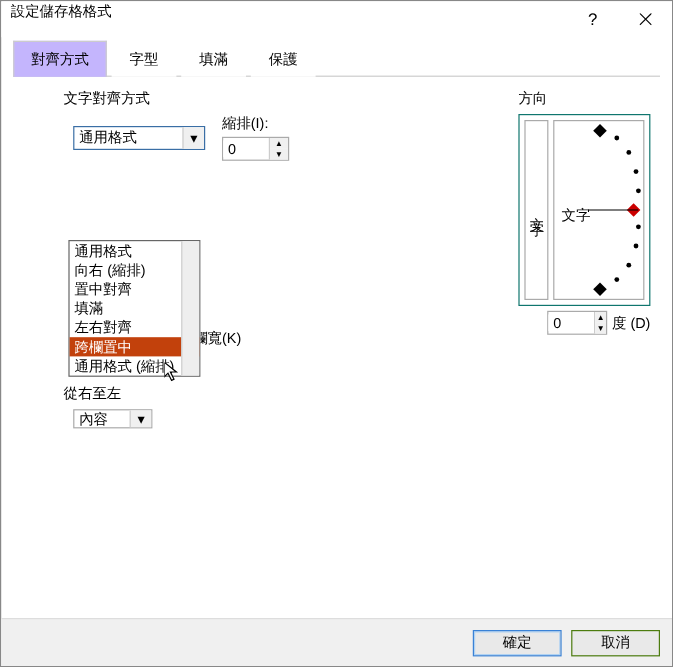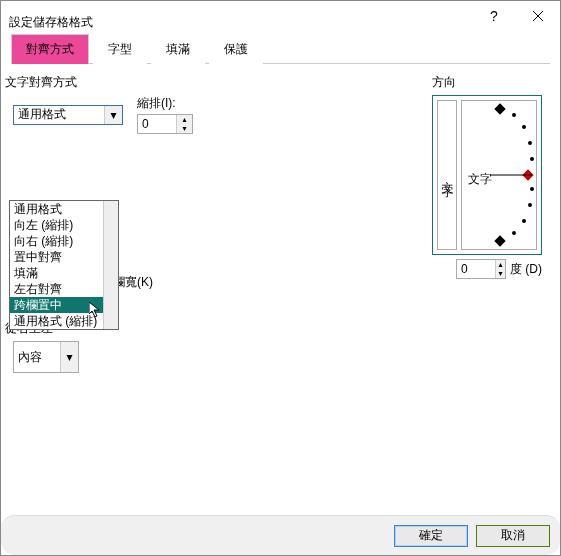--- a/index.html
+++ b/index.html
@@ -1,50 +1,50 @@
 <!DOCTYPE html>
 <html><head>
 <meta charset="utf-8">
 <style>
 * { box-sizing: border-box; margin: 0; padding: 0; font-family: "Microsoft JhengHei", "PingFang TC", sans-serif; font-size: 12px; }
 body { background: #fff; width: 561px; height: 556px; border: 1px solid #888; position: relative; }
-.titlebar { height: 30px; display: flex; align-items: flex-end; padding-left: 8px; background: #fff; }
+.titlebar { height: 30px; display: flex; align-items: flex-start; padding-left: 8px; background: #fff; }
 .titlebar .title { flex: 1; font-size: 12px; }
 .titlebar .wbtn { width: 44px; height: 30px; display: flex; align-items: center; justify-content: center; font-size: 14px; }
 .tabs { display: flex; border-bottom: 1px solid #ccc; margin: 2px 10px 0 10px; }
 .tab { padding: 6px 14px; border: 1px solid transparent; border-bottom: none; margin-right: 4px; cursor: pointer; position: relative; top: 1px; background: #fff; }
-.tab.active { border-color: #ccc; background: #ec4899; }
-.content { padding: 10px 4px; position: relative; height: 462px; }
+.tab.active { border-color: #ccc; background: #c4b5fd; }
+.content { padding: 10px 4px; position: relative; height: 462px; margin-left: 48px; }
 .group-label { margin-bottom: 4px; }
 .row-label { margin: 4px 0 2px 8px; }
 .dropdown { display: inline-flex; align-items: center; border: 1px solid #3a6ea5; width: 110px; height: 20px; margin-left: 8px; background: #fff; position: relative; }
 .dropdown .val { flex: 1; padding: 0 4px; }
 .dropdown .arrow { width: 18px; height: 100%; display:flex; align-items:center; justify-content:center; border-left: 1px solid #ccc; background: #f0f0f0; }
 .dropdown-list { position: absolute; left: 8px; top: 136px; width: 110px; border: 1px solid #666; background: #fff; z-index: 10; }
 .dropdown-list .item { padding: 1px 4px; height: 16px; line-height: 14px; }
-.dropdown-list .item.sel { background: #0f766e; color: #fff; }
+.dropdown-list .item.sel { background: #c2410c; color: #fff; }
 .dropdown-list .sb { position: absolute; right: 0; top: 0; bottom: 0; width: 15px; background: #eee; border-left: 1px solid #ccc; }
 .spin { display: inline-flex; align-items: center; border: 1px solid #aaa; width: 56px; height: 20px; }
 .spin input { border: none; width: 38px; padding: 0 4px; outline: none; }
 .spin .btns { width: 16px; height: 100%; display: flex; flex-direction: column; border-left: 1px solid #ccc; }
 .spin .btns span { flex:1; font-size:8px; display:flex; align-items:center; justify-content:center; background:#f0f0f0; }
 .chk { display:flex; align-items:center; margin: 4px 0 4px 8px; }
 .chk .box { width:12px; height:12px; border:1px solid #555; margin-right:4px; }
 .direction-box { position:absolute; right:18px; top:10px; width:110px; }
 .dir-frame { border:1px solid #0f766e; height:160px; margin-top:4px; display:flex; padding:4px; gap:4px; }
 .dir-left { width:20px; border:1px solid #aaa; display:flex; align-items:center; justify-content:center; writing-mode: vertical-rl; letter-spacing:4px; }
 .dir-right { flex:1; border:1px solid #aaa; position:relative; }
 .dot { position:absolute; width:4px; height:4px; background:#000; border-radius:50%; }
 .diamond { position:absolute; width:8px; height:8px; background:#000; transform:rotate(45deg); }
 .dir-text { position:absolute; left:6px; top:70px; }
 .deg-row { display:flex; align-items:center; gap:4px; margin-top:4px; justify-content:flex-end; }
-.small-dd { display:inline-flex; align-items:center; border:1px solid #aaa; width:66px; height:32px; margin-left:8px; }
+.small-dd { display:inline-flex; align-items:center; border:1px solid #aaa; width:66px; height:16px; margin-left:8px; }
 .small-dd .val { flex:1; padding:0 4px; }
 .small-dd .arrow { width:18px; height:100%; display:flex; align-items:center; justify-content:center; border-left:1px solid #ccc; background:#f0f0f0; }
-.footer { position:absolute; bottom:0; left:0; right:0; height:40px; display:flex; justify-content:flex-end; align-items:center; padding:0 10px; gap:8px; background:#f0f0f0; border-top:1px solid #ddd;border-radius:14px; }
+.footer { position:absolute; bottom:0; left:0; right:0; height:40px; display:flex; justify-content:flex-end; align-items:center; padding:0 10px; gap:8px; background:#f0f0f0; border-top:1px solid #ddd; }
 .btn { width:74px; height:22px; border:1px solid #4d7c0f; background:#e9e9e9; display:flex; align-items:center; justify-content:center; cursor:pointer; }
 .btn.primary { border:1px solid #3a82d6; box-shadow:0 0 0 1px #b0d2f2 inset; }
 .cursor { position:absolute; left:88px; top:238px; z-index:20; pointer-events:none; }
 </style>
 </head>
 <body>
 
 <div class="titlebar">
   <span class="title">設定儲存格格式</span>
   <div class="wbtn">?</div>
@@ -78,21 +78,20 @@
         <div class="btns">
           <span>▴</span>
           <span>▾</span>
         </div>
       </div>
     </div>
   </div>
 
   <div class="dropdown-list">
     <div class="item">通用格式</div>
-    <div class="item">向左 (縮排)</div>
     <div class="item">向右 (縮排)</div>
     <div class="item">置中對齊</div>
     <div class="item">填滿</div>
     <div class="item">左右對齊</div>
     <div class="item sel">跨欄置中</div>
     <div class="item">通用格式 (縮排)</div>
     <div class="sb"></div>
   </div>
 
   <svg class="cursor" width="16" height="16">

